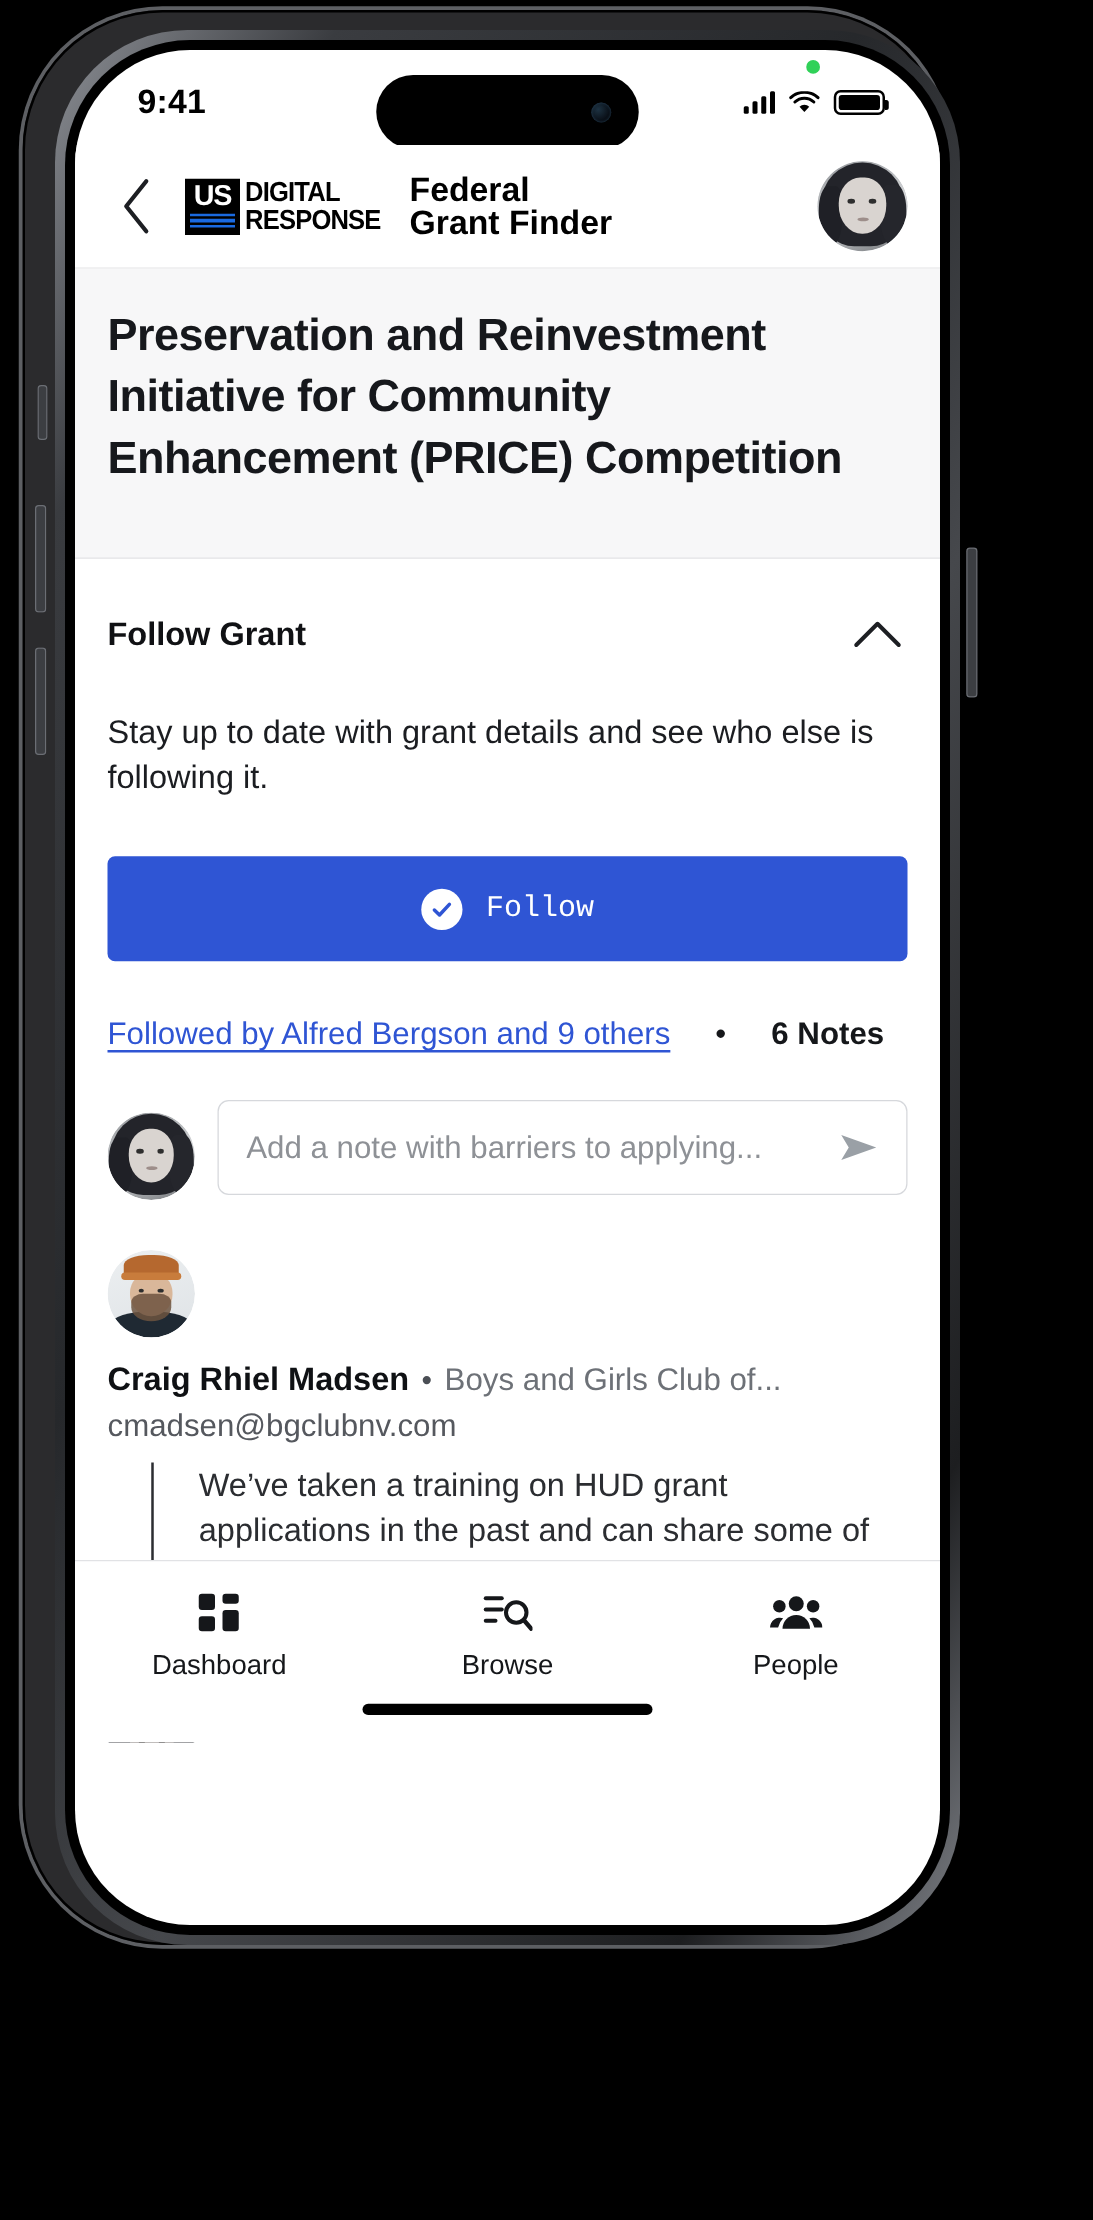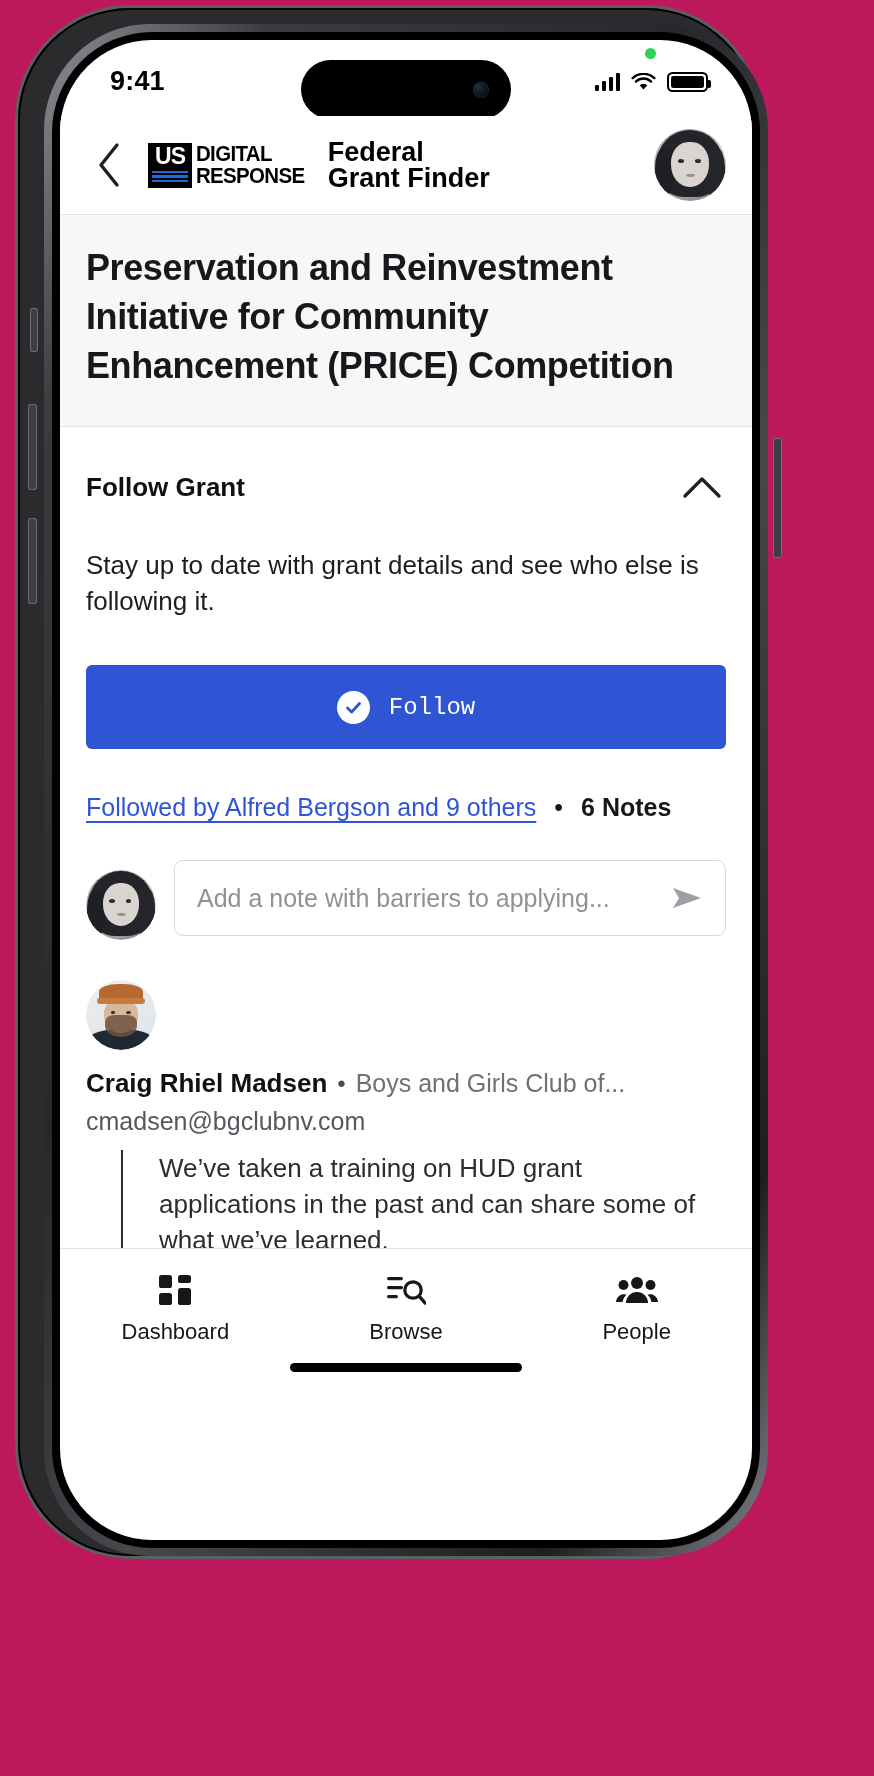--- a/index.html
+++ b/index.html
@@ -6,21 +6,21 @@
   html,body{
     width:874px; height:1776px;
     background:#ffffff;
     font-family:"Liberation Sans", sans-serif;
     overflow:hidden;
   }
 
   
   .stage{
     position:relative; width:874px; height:1776px;
-    background:#be185d;
+    background:#000000;
   }
 
   .phone-outer{
     position:absolute; left:18px; top:8px;
     width:740px; height:1548px;
     border-radius:112px;
     background:#2b2b2d;
     box-shadow:0 0 0 3px #5d5f63, inset 0 0 0 2px #000;
   }
   .phone-band{
@@ -177,21 +177,21 @@
   .avB .mouth{ position:absolute; left:45%; top:60%; width:12%; height:4%;
                background:#8e7a78; border-radius:50%; }
 
   
   .content{
     width:692px; height:1179px; overflow:hidden; background:#fff;
     position:relative;
   }
 
   .title-block{
-    background:#f7f7f8; padding:28px 26px 36px 26px;
+    background:#f7f7f8; padding:28px 26px 56px 26px;
     border-bottom:1px solid #e4e4e6;
   }
   .grant-title{
     font-size:36px; line-height:49px; font-weight:800; color:#16181c;
     letter-spacing:-0.4px;
   }
 
   .section{ padding:0 26px; }
   .section-head{
     display:flex; align-items:center; justify-content:space-between;
@@ -210,21 +210,21 @@
     background:#2f55d4; border:none; border-radius:6px; cursor:pointer;
     display:flex; align-items:center; justify-content:center; gap:19px;
   }
   .follow-btn .check{
     width:33px; height:33px; border-radius:50%; background:#fff;
     display:flex; align-items:center; justify-content:center;
   }
   .follow-btn span.lbl{ color:#fff; font-size:24px; font-weight:400;font-family:Liberation Mono, monospace; }
 
   .followed-row{
-    margin-top:44px; display:flex; align-items:center; gap:18px;
+    margin-top:44px; display:flex; align-items:center; gap:36px;
     font-size:25px;
   }
   .followed-link{
     color:#2f55d4; text-decoration:underline; text-underline-offset:5px;
     cursor:pointer;
   }
   .dot-sep{ color:#15171a; font-size:25px; }
   .notes-count{ color:#15171a; font-weight:700; font-size:25px; }
 
   

